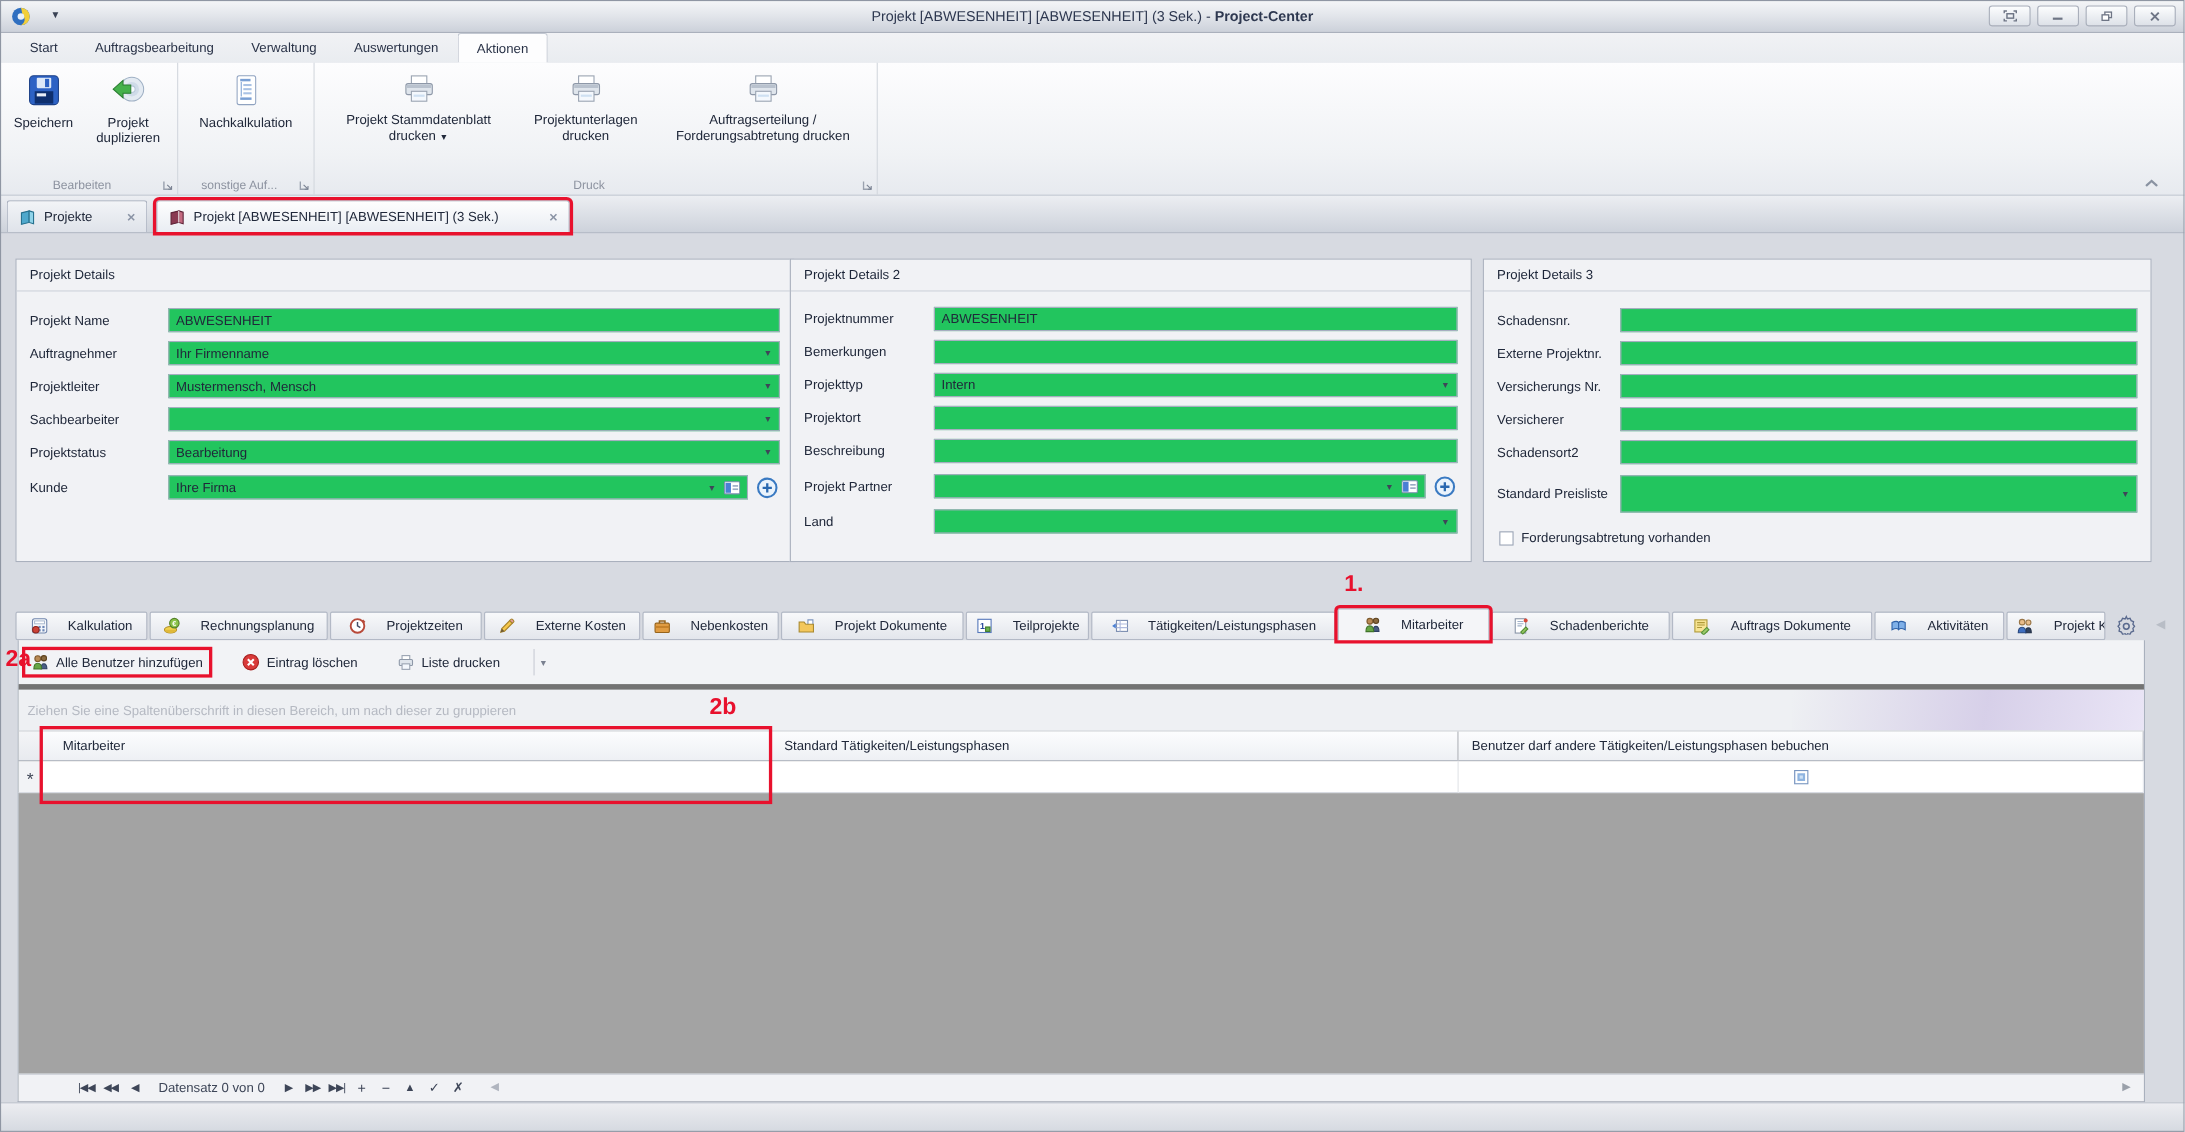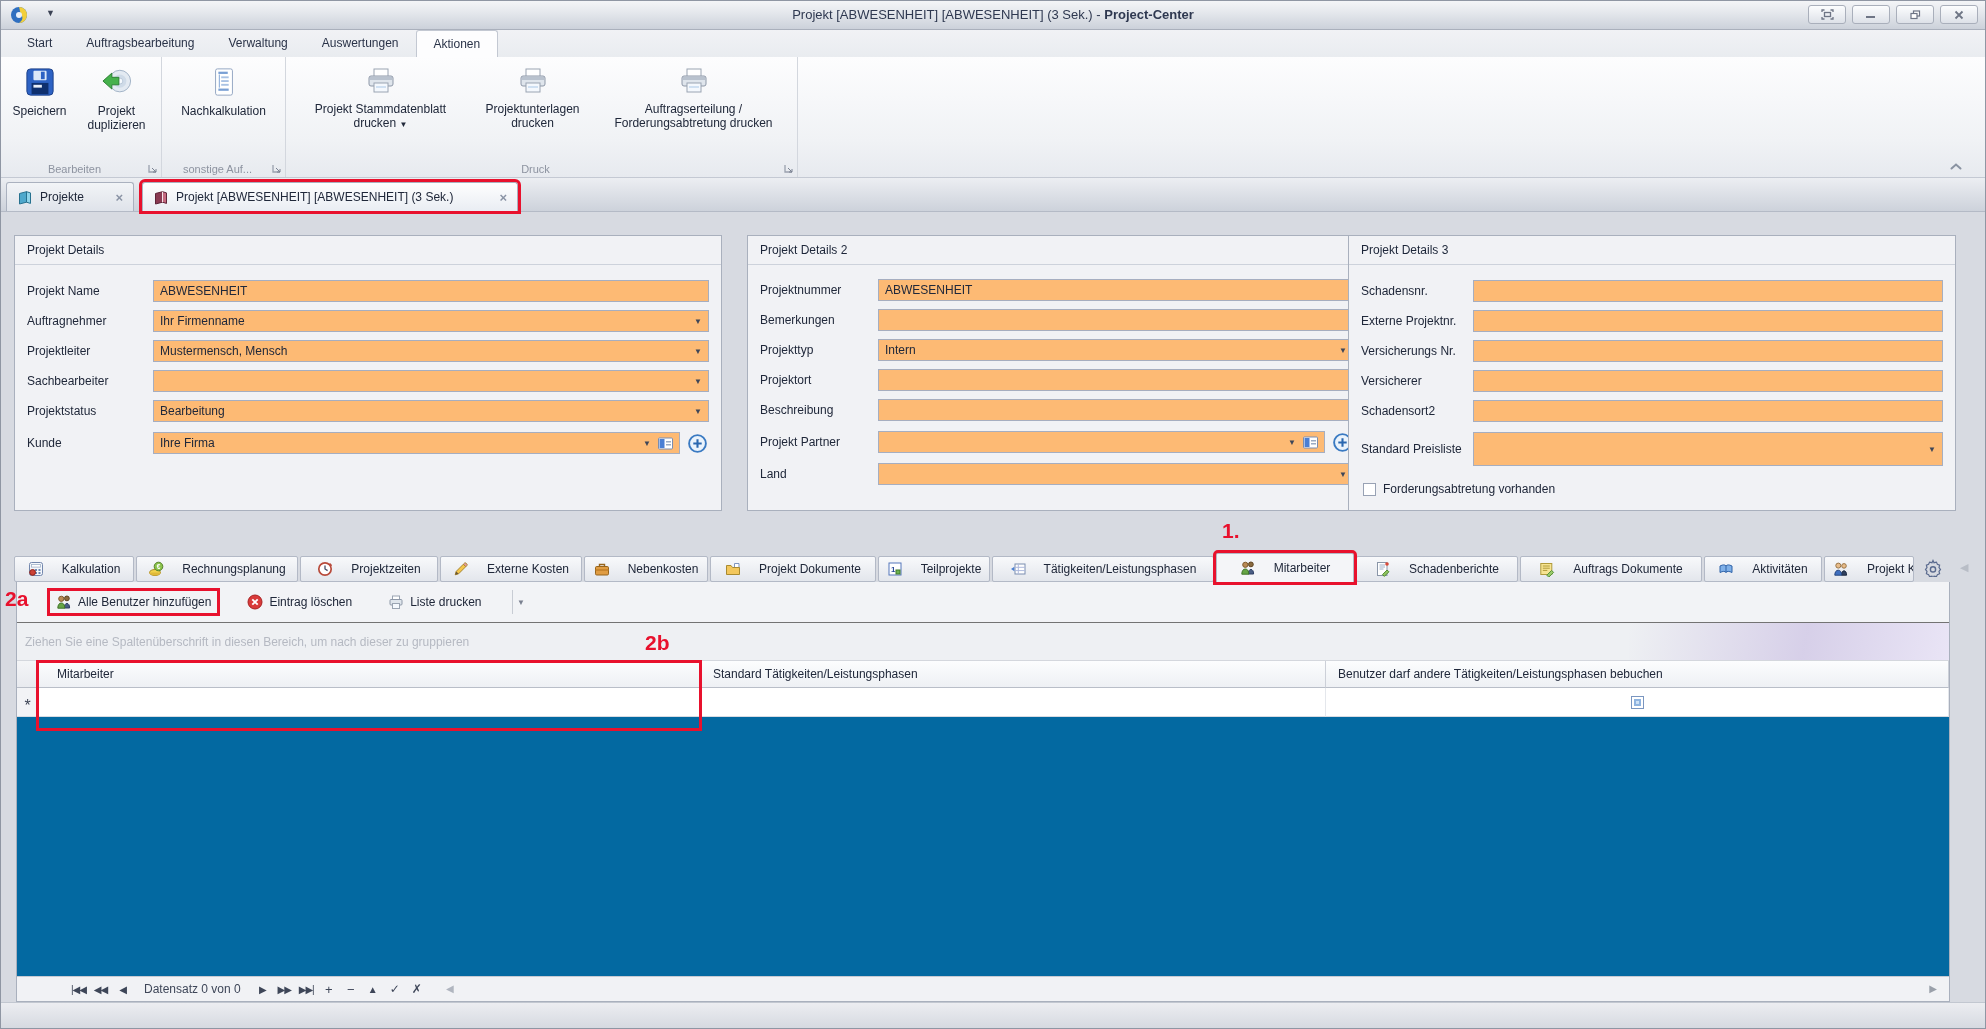--- a/index.html
+++ b/index.html
@@ -54,28 +54,28 @@
   .dtab { height:29px; display:flex; align-items:center; gap:7px; padding:0 10px;
     border:1px solid #aab1bf; border-bottom:none; border-radius:3px 3px 0 0;
     background:linear-gradient(#f2f4f7,#dfe3ea); white-space:nowrap; flex:none; }
   .dtab.active { background:linear-gradient(#fefefe,#e9edf3); }
   .dtab .x { color:#8a93a5; font-weight:bold; font-size:13px; margin-left:auto; }
 
   
   .gbox { position:absolute; top:235px; height:276px; background:#f1f2f5;
     border:1px solid #a9b0bd; }
   #p1 { left:14px;   width:708px; }
-  #p2 { left:747px;  width:620px; }
+  #p2 { left:718px;  width:620px; }
   #p3 { left:1348px; width:608px; }
   .gbox-title { height:29px; line-height:29px; padding-left:12px; color:#1c2538;
     border-bottom:1px solid #cdd2db; }
   .frow { position:absolute; left:12px; right:12px; height:24px; display:flex; align-items:center; }
   .flabel { flex:none; }
   #p1 .flabel { width:126px; } #p2 .flabel { width:118px; } #p3 .flabel { width:112px; }
-  .fctrl { flex:1; height:22px; border:1px solid #a6aec0; background:#fdba74;
+  .fctrl { flex:1; height:22px; border:1px solid #a6aec0; background:#22c55e;
     display:flex; align-items:center; padding:0 6px; min-width:0; }
   input.fctrl { font:inherit; color:#20283a; outline:none; }
   .combo .arrow { margin-left:auto; font-size:8px; color:#3e4658; flex:none; }
   .combo .cardicon { margin-left:7px; flex:none; }
   .cval { white-space:nowrap; overflow:hidden; }
   .plusbtn { flex:none; margin-left:6px; width:23px; height:23px; display:flex;
     align-items:center; justify-content:center; background:transparent; }
   .tall { height:34px; }
   .cbrow { position:absolute; left:14px; top:246px; display:flex; gap:7px; align-items:center; }
   .cbbox { width:13px; height:13px; border:1px solid #98a2b4; background:#fff; flex:none; }
@@ -90,26 +90,26 @@
   .stab.active { height:29px; background:#f4f5f8; border-bottom:none;
     border-radius:2px 2px 0 0; z-index:2; }
   .stab-gear { margin-left:8px; align-self:center; }
   .stab-arrow { align-self:center; font-size:11px; margin-left:16px; }
   .stab-arrow.dis { color:#b8bdc6; }
 
   
   .tcontent { position:absolute; left:16px; top:582px; width:1934px; height:420px;
     background:#f2f3f6; border:1px solid #a9b0bd; border-top:none; }
   .toolbar { position:absolute; left:0; top:0; width:100%; height:40px;
-    display:flex; align-items:center; padding-left:33px; gap:24px; }
+    display:flex; align-items:center; padding-left:6px; gap:24px; }
   .tbtn { display:flex; align-items:center; gap:6px; padding:3px 6px; white-space:nowrap; }
   .tcaret { width:18px; height:24px; border-left:1px solid #c8ccd4; display:flex;
     align-items:center; justify-content:center; color:#7a8090; font-size:8px; }
   .gridpanel { position:absolute; left:0; top:40px; right:0; bottom:0;
-    background:#0369a1; border-top:1px solid #737373; }
+    background:#a3a3a3; border-top:5px solid #737373; }
   .groupbar { position:absolute; left:0; top:0; width:100%; height:38px;
     background:#eef0f3; border-bottom:1px solid #d4d7dd; color:#b5b9c2;
     display:flex; align-items:center; padding-left:8px; overflow:hidden; }
   .wave { position:absolute; right:0; top:0; width:320px; height:100%;
     background:linear-gradient(100deg, rgba(200,185,228,0) 0%, rgba(186,168,220,.45) 55%, rgba(233,228,246,.95) 100%); }
   .ghead { position:absolute; left:0; top:38px; width:100%; height:27px; display:flex; }
   .gcell { border-right:1px solid #ccd0d8; border-bottom:1px solid #b9bec8;
     background:linear-gradient(#fcfdfe,#eef0f4); display:flex; align-items:center;
     padding:0 12px; white-space:nowrap; overflow:hidden; }
   .gind { width:22px; background:linear-gradient(#f4f5f7,#e8eaef); padding:0; }

